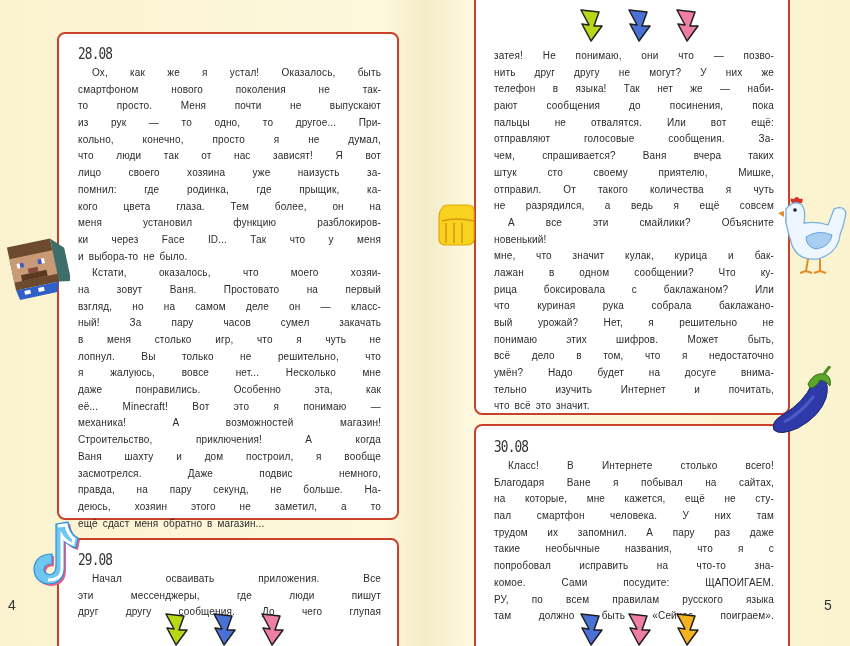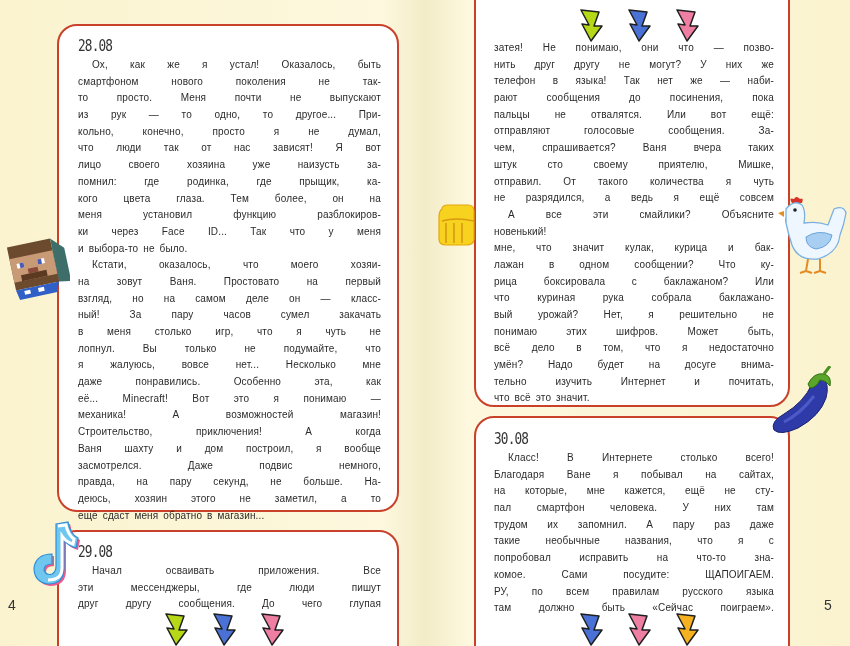--- a/index.html
+++ b/index.html
@@ -8,22 +8,23 @@
     background: #fbf5d6;
     font-family: "Liberation Sans", sans-serif;
     color: #2b2b2b;
   }
   .page { position: absolute; top: 0; height: 646px; width: 425px; overflow: hidden; }
   .page-left { left: 0; background: linear-gradient(90deg, #fbf3cf 0%, #fdf8de 90%, #f3ecc8 100%); }
   .page-right { left: 425px; background: linear-gradient(90deg, #f3ecc8 0%, #fdf8de 10%, #fbf3cf 100%); }
 
   .box {
     position: absolute; background: #ffffff;
-    border: 2.5px solid #c9412a; border-radius: 20px;
+    border: 2.5px solid #c9412a; border-radius: 8px;
     box-sizing: border-box;
+    margin-top: 8px;
   }
   .date {
     font-family: "DejaVu Sans Mono", monospace;
     font-size: 15px; letter-spacing: -1px; color: #333;
     transform: scaleX(0.85); transform-origin: left;
     margin: 0 0 2px 0; line-height: 17px;
   }
   .text {
     font-size: 10px; line-height: 16.7px; text-align: justify;
     letter-spacing: 0.15px; word-spacing: 2px;
@@ -56,21 +57,21 @@
         <span class="line">помнил: где родинка, где прыщик, ка-</span>
         <span class="line">кого цвета глаза. Тем более, он на</span>
         <span class="line">меня установил функцию разблокиров-</span>
         <span class="line">ки через Face ID... Так что у меня</span>
         <span class="line last">и выбора-то не было.</span>
         <span class="line indent">Кстати, оказалось, что моего хозяи-</span>
         <span class="line">на зовут Ваня. Простовато на первый</span>
         <span class="line">взгляд, но на самом деле он — класс-</span>
         <span class="line">ный! За пару часов сумел закачать</span>
         <span class="line">в меня столько игр, что я чуть не</span>
-        <span class="line">лопнул. Вы только не подумайте, что</span>
+        <span class="line">лопнул. Вы только не решительно, что</span>
         <span class="line">я жалуюсь, вовсе нет... Несколько мне</span>
         <span class="line">даже понравились. Особенно эта, как</span>
         <span class="line">её... Minecraft! Вот это я понимаю —</span>
         <span class="line">механика! А возможностей магазин!</span>
         <span class="line">Строительство, приключения! А когда</span>
         <span class="line">Ваня шахту и дом построил, я вообще</span>
         <span class="line">засмотрелся. Даже подвис немного,</span>
         <span class="line">правда, на пару секунд, не больше. На-</span>
         <span class="line">деюсь, хозяин этого не заметил, а то</span>
         <span class="line last">ещё сдаст меня обратно в магазин...</span>

